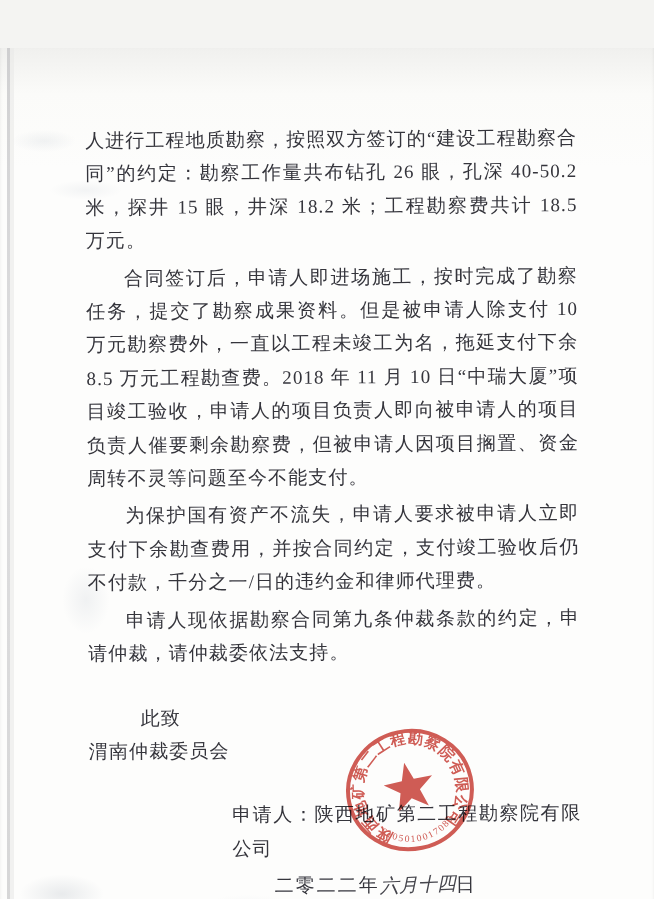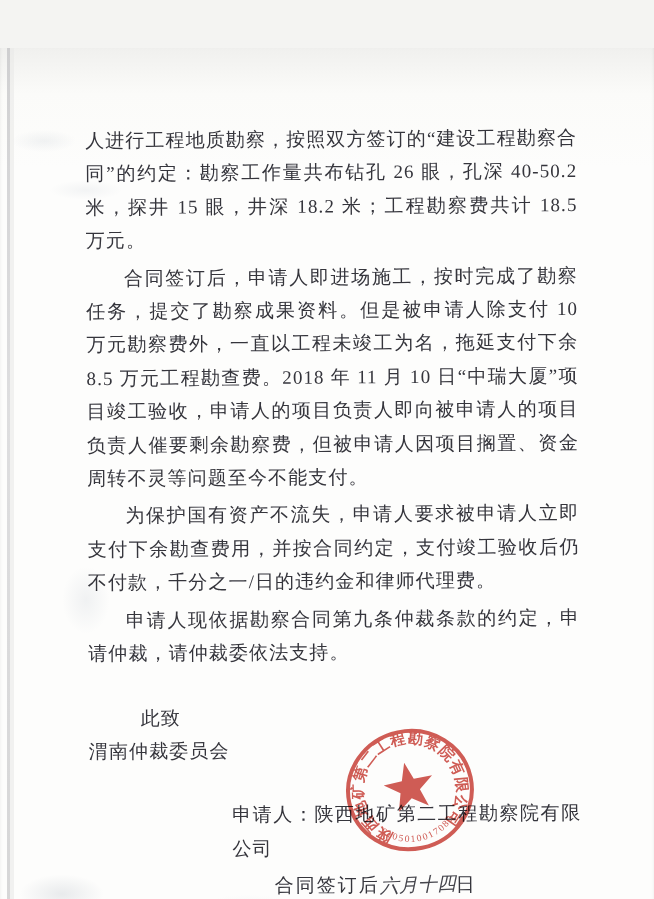--- a/index.html
+++ b/index.html
@@ -67,21 +67,21 @@
     <p class="para">人进行工程地质勘察，按照双方签订的“建设工程勘察合同”的约定：勘察工作量共布钻孔 26 眼，孔深 40-50.2 米，探井 15 眼，井深 18.2 米；工程勘察费共计 18.5 万元。</p>
     <p class="para indent">合同签订后，申请人即进场施工，按时完成了勘察任务，提交了勘察成果资料。但是被申请人除支付 10 万元勘察费外，一直以工程未竣工为名，拖延支付下余 8.5 万元工程勘查费。2018 年 11 月 10 日“中瑞大厦”项目竣工验收，申请人的项目负责人即向被申请人的项目负责人催要剩余勘察费，但被申请人因项目搁置、资金周转不灵等问题至今不能支付。</p>
     <p class="para indent">为保护国有资产不流失，申请人要求被申请人立即支付下余勘查费用，并按合同约定，支付竣工验收后仍不付款，千分之一/日的违约金和律师代理费。</p>
     <p class="para indent">申请人现依据勘察合同第九条仲裁条款的约定，申请仲裁，请仲裁委依法支持。</p>
 
     <p class="para salute">此致</p>
     <p class="para committee">渭南仲裁委员会</p>
 
     <div class="sig-block">
       <p class="para sig-line"><span>申请人：</span><span>陕西地矿第二工程勘察院有限公司</span></p>
-      <p class="para date-line"><span>合同签订后</span><span class="date-hand">六月十四</span><span>日</span></p>
+      <p class="para date-line"><span>二零二二年</span><span class="date-hand">六月十四</span><span>日</span></p>
     </div>
 
   </div>
 
   <svg class="seal" viewBox="0 0 200 200" width="200" height="200" aria-hidden="true">
     <defs>
       <path id="seal-top-arc" d="M 76.5 135.7 A 47 47 0 1 1 123.5 135.7" fill="none"></path>
       <path id="seal-bottom-arc" d="M 60.2 128.4 A 52 52 0 0 0 139.8 128.4" fill="none"></path>
     </defs>
     <ellipse cx="100" cy="95" rx="62" ry="59" fill="none" stroke-width="4" stroke="#c94038"></ellipse>

